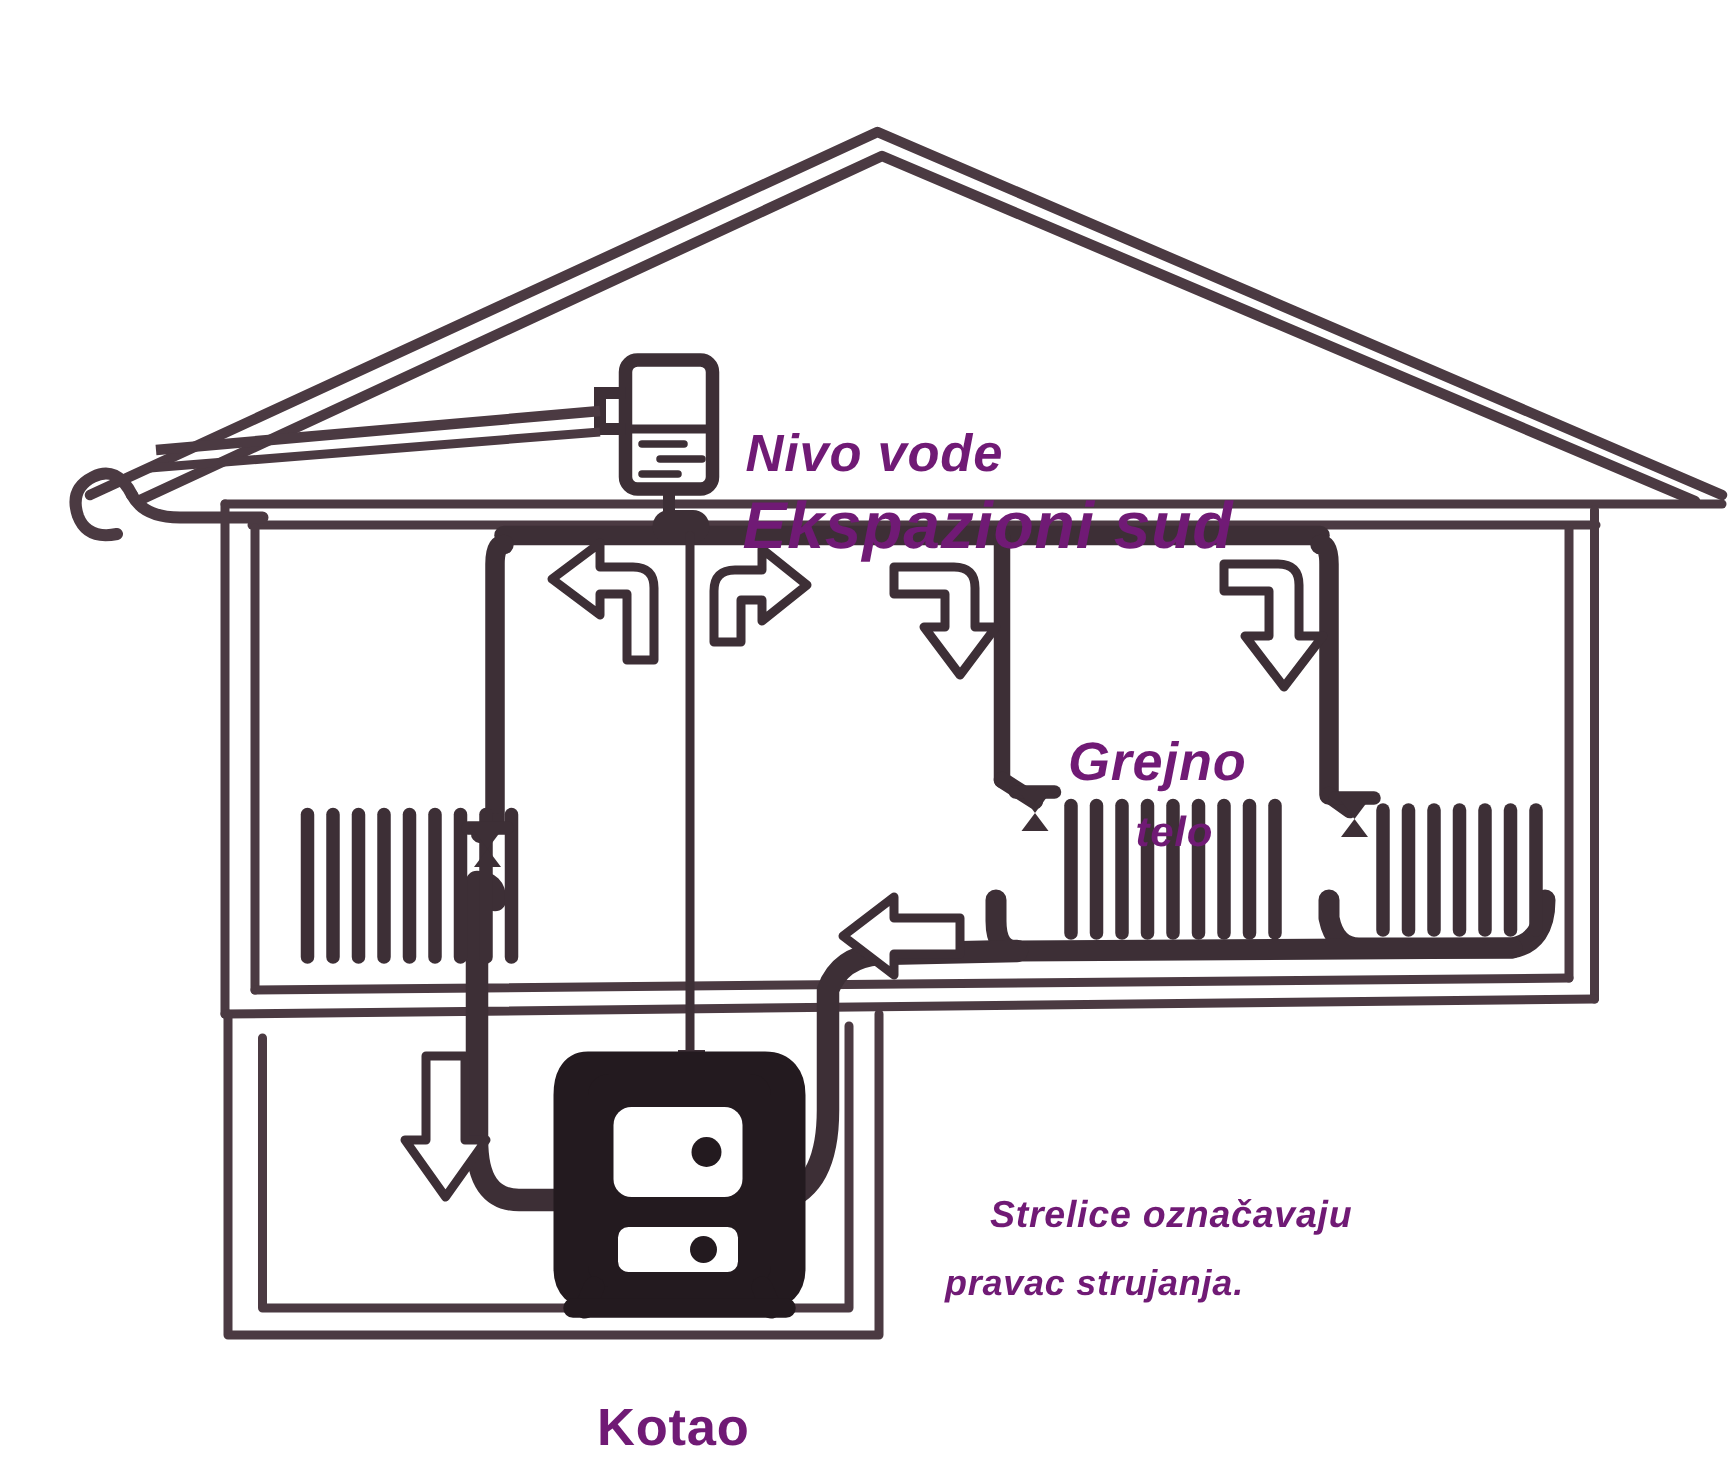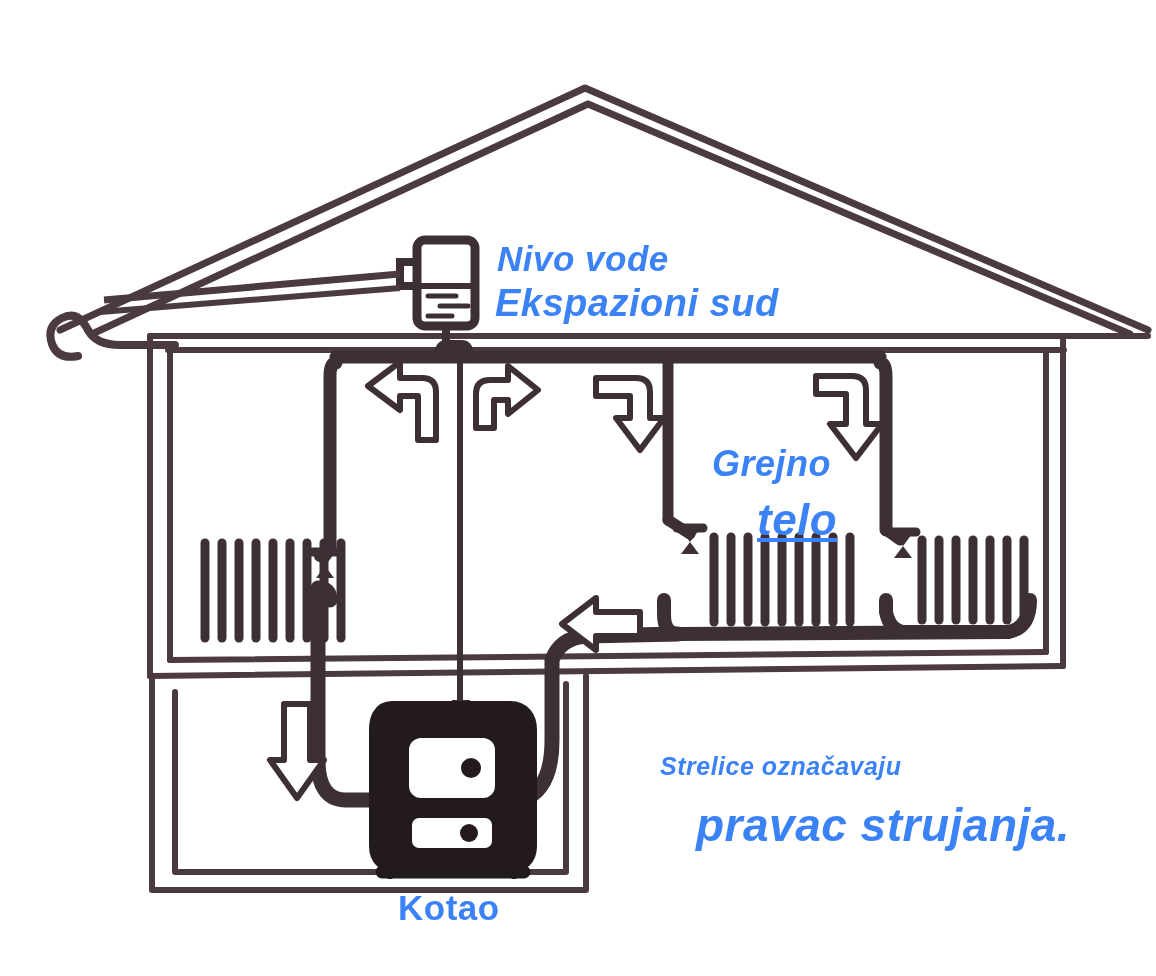--- a/index.html
+++ b/index.html
@@ -1,25 +1,25 @@
 <!DOCTYPE html>
 <html><head>
 <meta charset="utf-8">
 <style>
   html,body{margin:0;padding:0;background:#ffffff;}
   body{width:1156px;height:976px;font-family:"Liberation Sans",sans-serif;overflow:hidden;}
   #stage{position:relative;width:1156px;height:976px;background:#ffffff;}
   #diagram{position:absolute;inset:0;}
-  .lbl{position:absolute;font-family:"Liberation Sans",sans-serif;font-style:italic;font-weight:700;color:#3b82f6;white-space:pre;letter-spacing:.5px;}
+  .lbl{position:absolute;font-family:"Liberation Sans",sans-serif;font-style:italic;font-weight:700;color:#701a75;white-space:pre;letter-spacing:.5px;margin-top:44px;}
   .lbl-nivo{left:497px;top:239px;font-size:35px;}
-  .lbl-eksp{left:495px;top:282px;font-size:38px;}
+  .lbl-eksp{left:495px;top:282px;font-size:44px;}
   .lbl-grejno{left:712px;top:443px;font-size:36px;text-align:center;}
-  .lbl-telo{left:757px;top:495px;font-size:44px;text-decoration:underline;}
+  .lbl-telo{left:757px;top:495px;font-size:28px;}
   .lbl-strel1{left:660px;top:752px;font-size:25px;}
-  .lbl-strel2{left:696px;top:798px;font-size:46px;}
+  .lbl-strel2{left:630px;top:798px;font-size:24px;}
   .lbl-kotao{left:398px;top:888px;font-size:35px;font-style:normal;}
 </style>
 </head>
 <body>
 
 <div id="stage">
 
   <svg id="diagram" viewBox="0 0 1156 976" xmlns="http://www.w3.org/2000/svg">
     <defs>
       <g id="valveGlyph">

